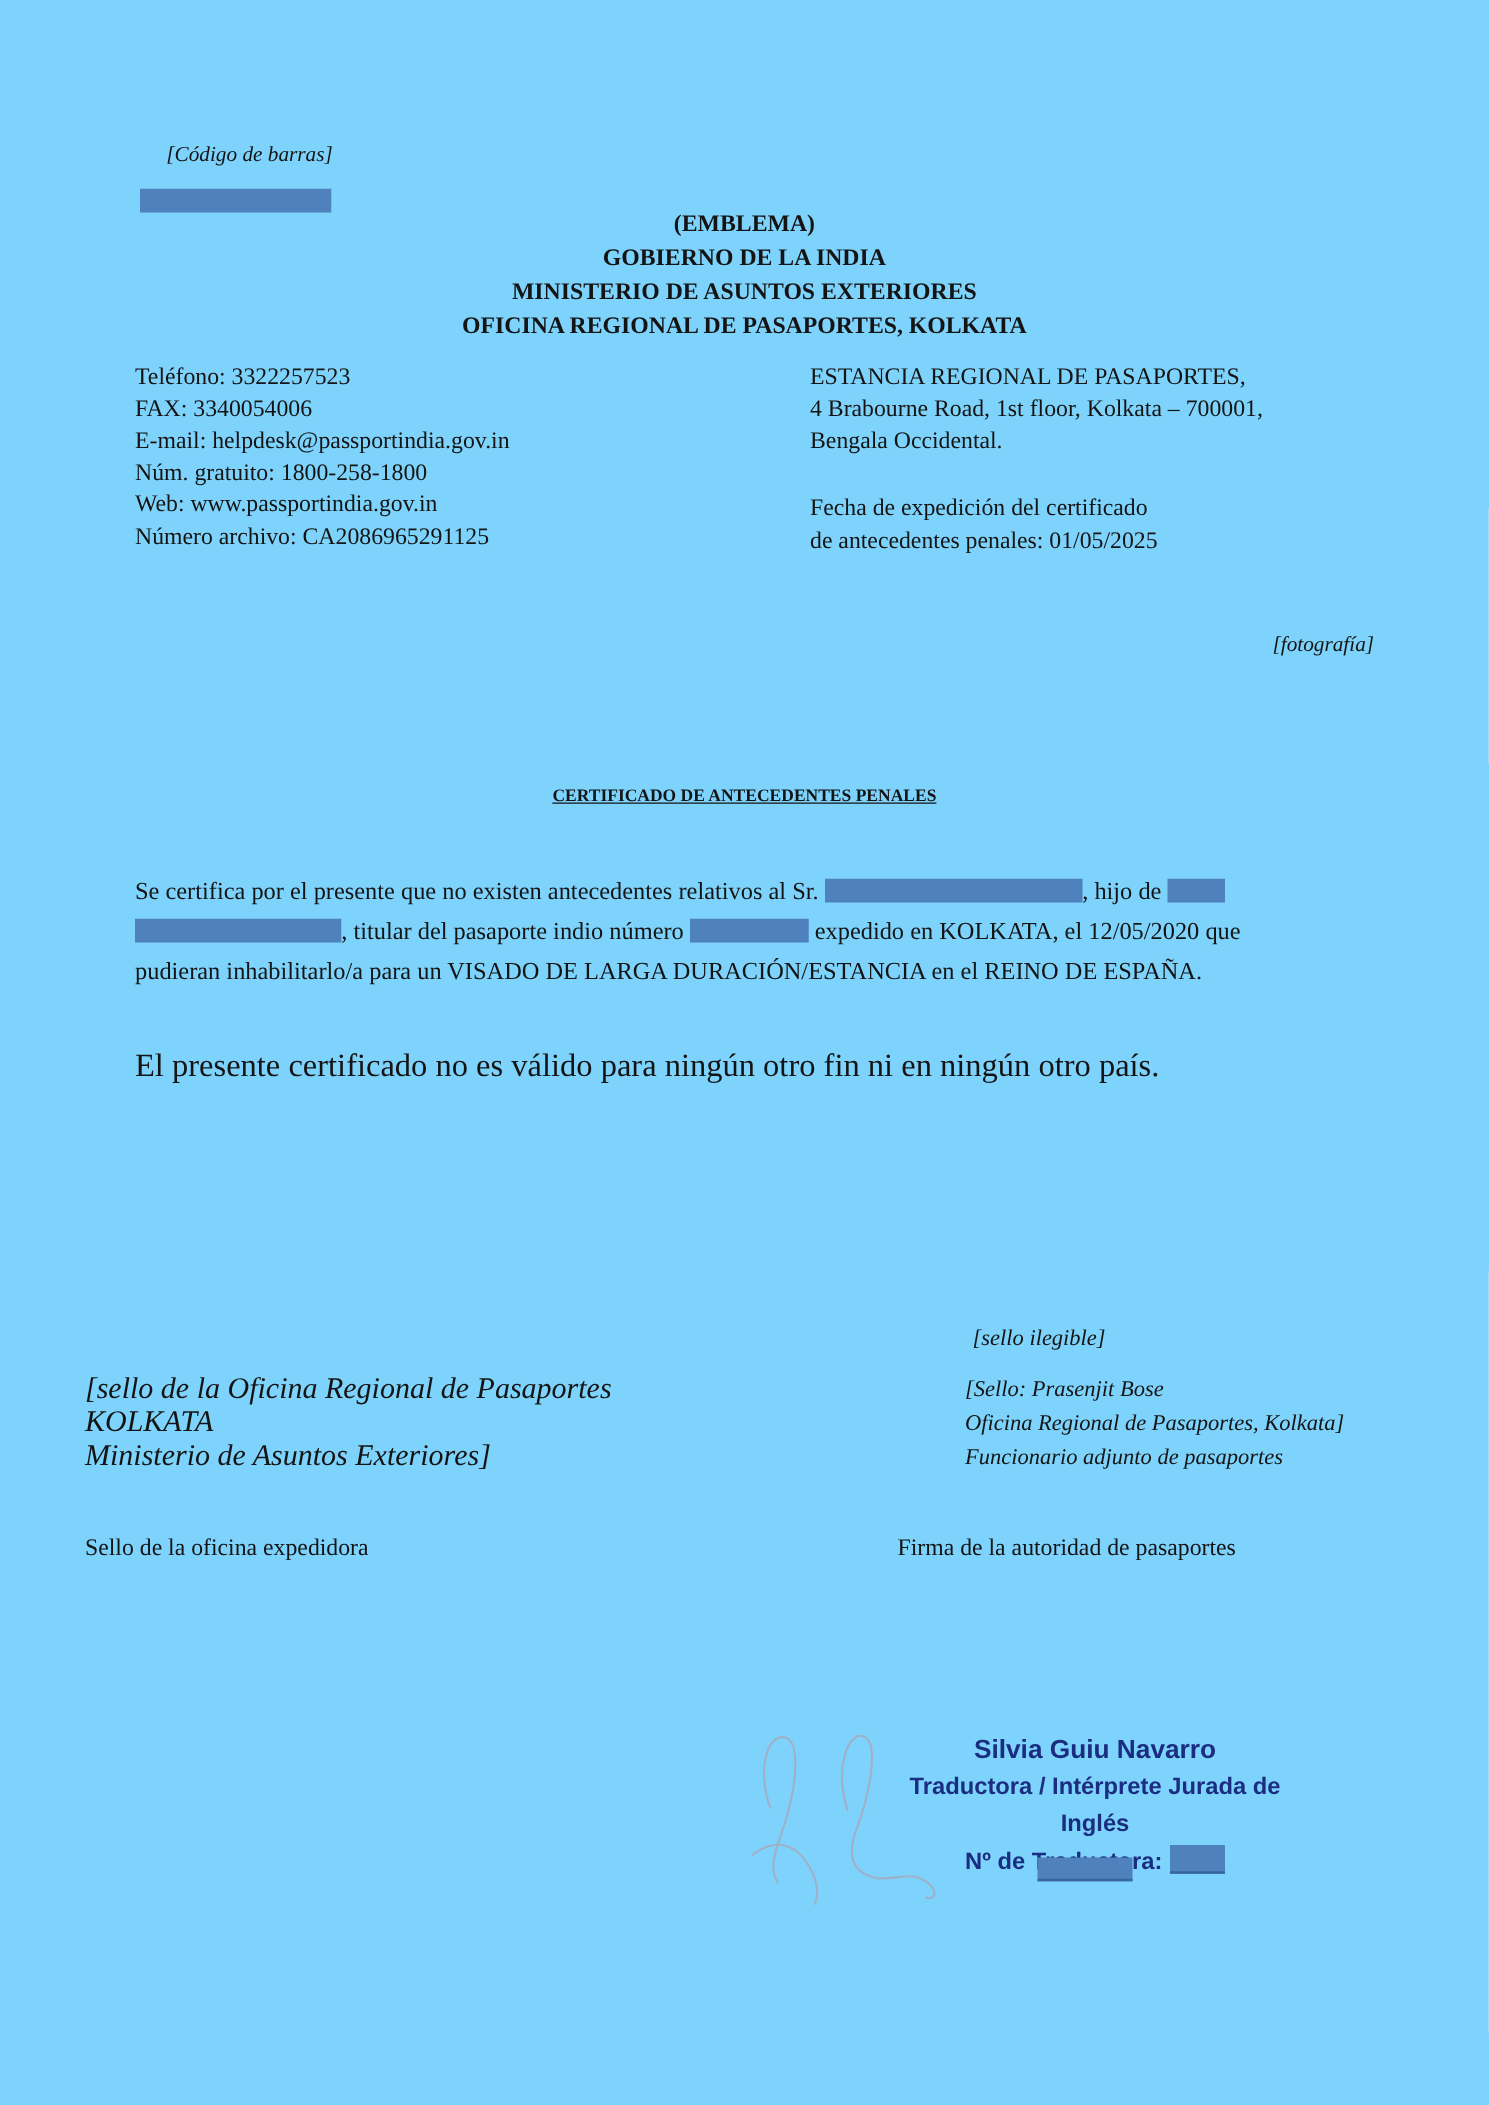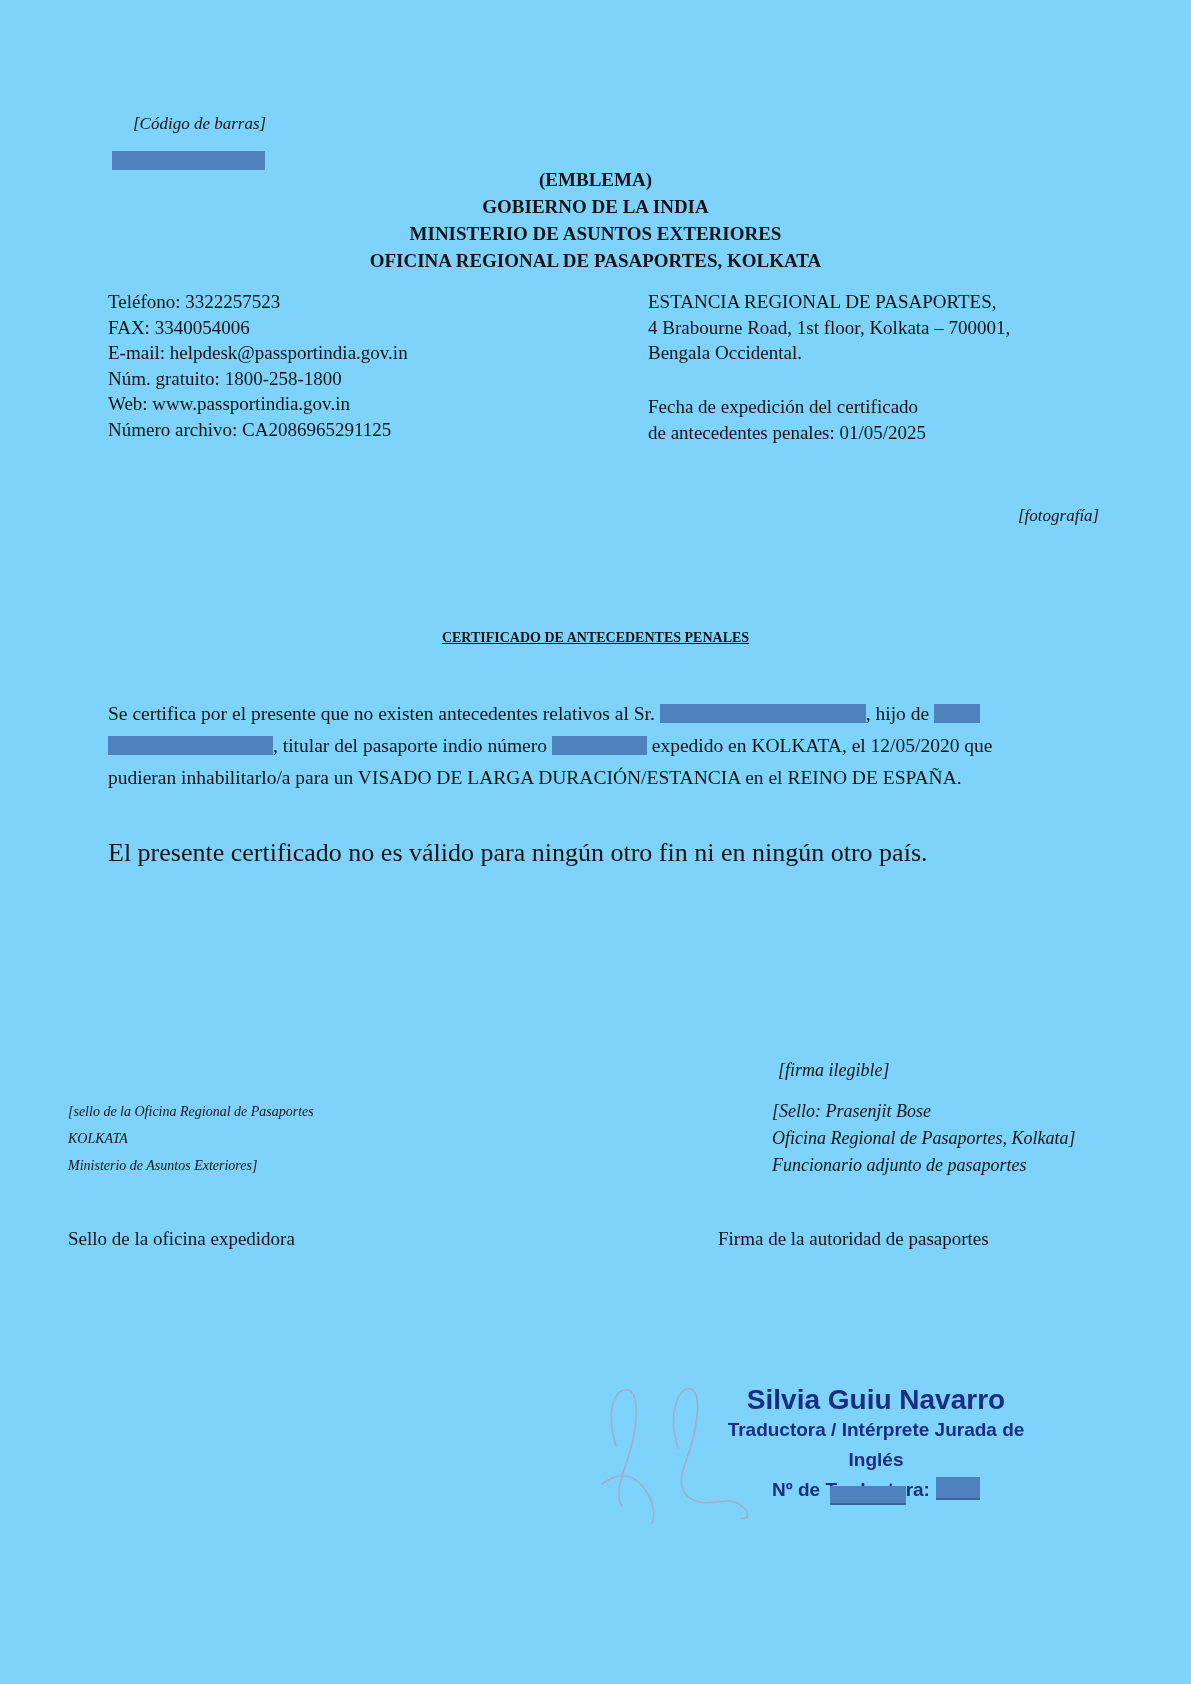--- a/index.html
+++ b/index.html
@@ -39,31 +39,31 @@
   .body-p2 { left:108px; top:838px; font-size:26px; }
 
   .redact { display:inline-block; background:#4f81bd; height:19px; vertical-align:-3px; }
   .r-name { width:206px; }
   .r-father1 { width:46px; }
   .r-father2 { width:165px; }
   .r-passport { width:95px; }
 
   
   .firma-note { left:778px; top:1060px; font-size:18px; font-style:italic; }
-  .seal-left  { left:68px;  top:1098px; font-size:14px; font-style:italic; line-height:27px; }
+  .seal-left  { left:68px;  top:1098px; font-size:24px; font-style:italic; line-height:27px; }
   .seal-right { left:772px; top:1098px; font-size:18px; font-style:italic; line-height:27px; }
 
   .footer-stamp { left:68px;  top:1228px; font-size:19px; }
   .footer-sign  { left:718px; top:1228px; font-size:19px; }
 
   
   .translator { left:700px; top:1385px; width:352px; text-align:center;
                 font-family:"Liberation Sans", sans-serif; font-weight:bold;
                 color:#1b2d80; }
-  .translator .t-name { font-size:28px; line-height:30px; }
+  .translator .t-name { font-size:21px; line-height:30px; }
   .translator .t-title { font-size:19px; line-height:30px; }
   .translator .t-number { font-size:19px; line-height:30px; white-space:pre; }
   .r-transnum { display:inline-block; width:44px; height:21px; background:#4f81bd;
                 vertical-align:-4px; margin-left:6px; border-bottom:2px solid #38659c; }
   .r-transextra { left:830px; top:1486px; width:76px; height:17px; background:#4f81bd;
                   border-bottom:2px solid #38659c; }
 
   .signature-svg { left:598px; top:1380px; }
 </style>
 </head>
@@ -108,21 +108,21 @@
   </div>
 
   <div class="abs bodyline body-l1"><span>Se certifica por el presente que no existen antecedentes relativos al Sr. </span><span class="redact r-name"></span><span>, hijo de </span><span class="redact r-father1"></span></div>
 
   <div class="abs bodyline body-l2"><span class="redact r-father2"></span><span>, titular del pasaporte indio número </span><span class="redact r-passport"></span><span> expedido en KOLKATA, el 12/05/2020 que</span></div>
 
   <div class="abs bodyline body-l3">pudieran inhabilitarlo/a para un VISADO DE LARGA DURACIÓN/ESTANCIA en el REINO DE ESPAÑA.</div>
 
   <div class="abs body-p2">El presente certificado no es válido para ningún otro fin ni en ningún otro país.</div>
 
-  <div class="abs firma-note">[firma ilegible]</div>
+  <div class="abs firma-note">[sello ilegible]</div>
 
   <div class="abs seal-left">
     <div>[sello de la Oficina Regional de Pasaportes</div>
     <div>KOLKATA</div>
     <div>Ministerio de Asuntos Exteriores]</div>
   </div>
 
   <div class="abs seal-right">
     <div>[Sello: Prasenjit Bose</div>
     <div>Oficina Regional de Pasaportes, Kolkata]</div>

